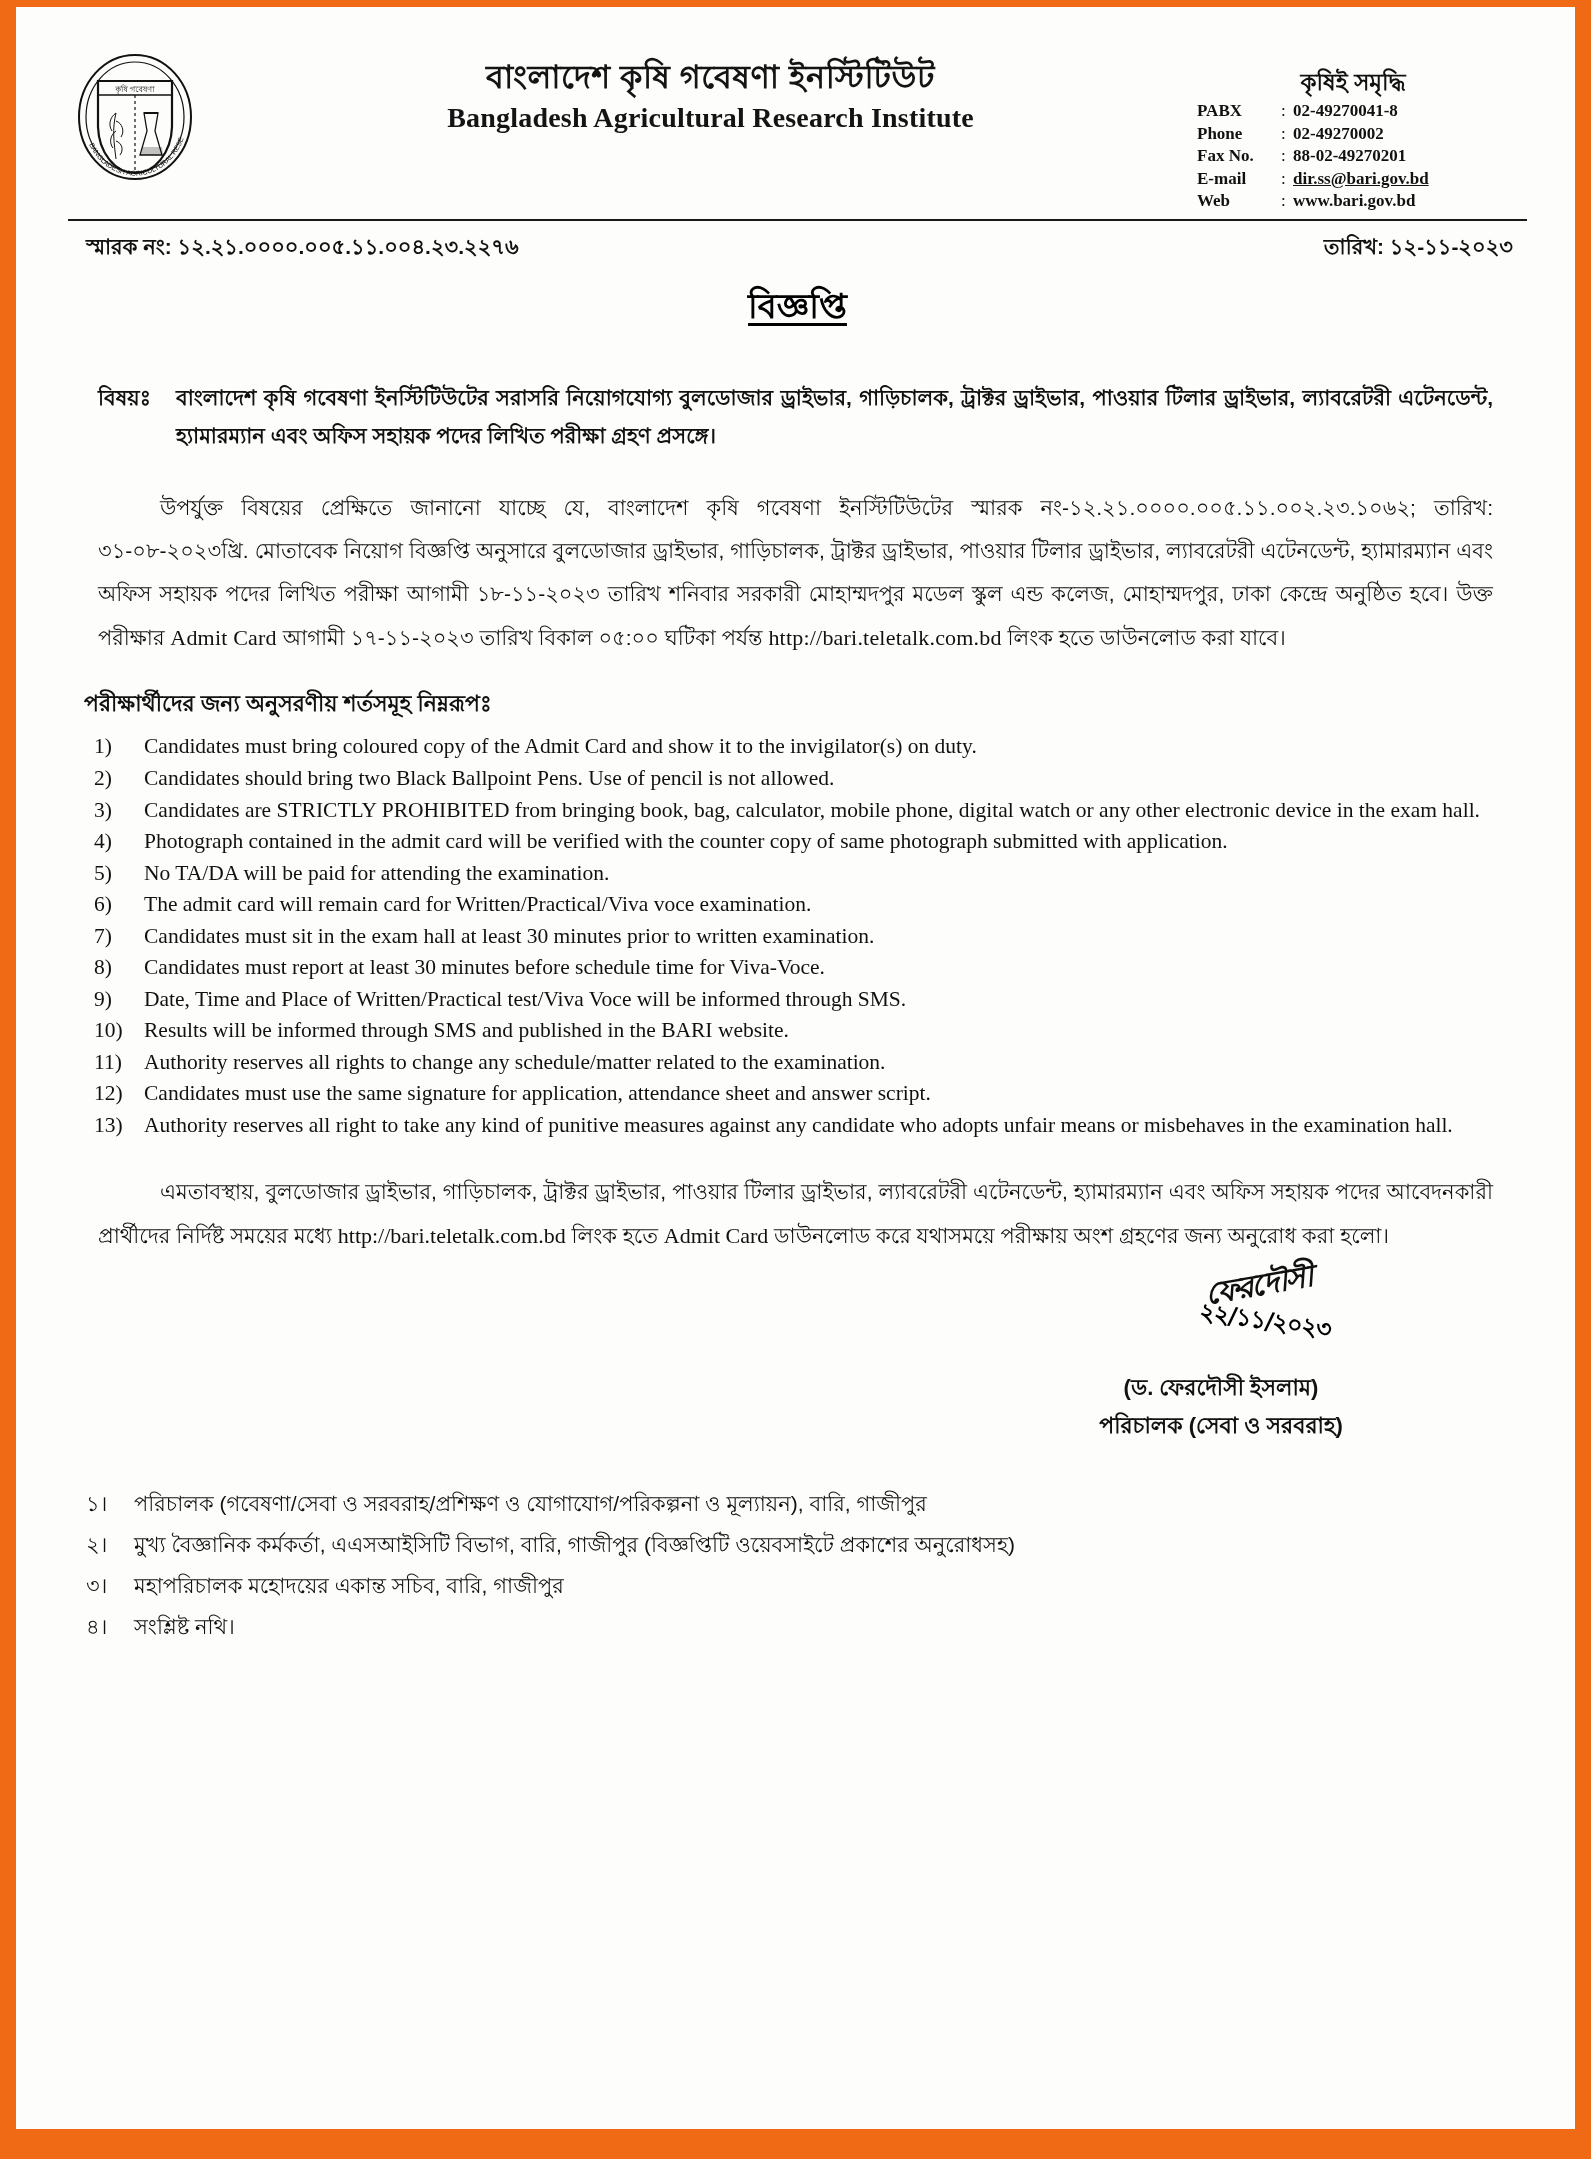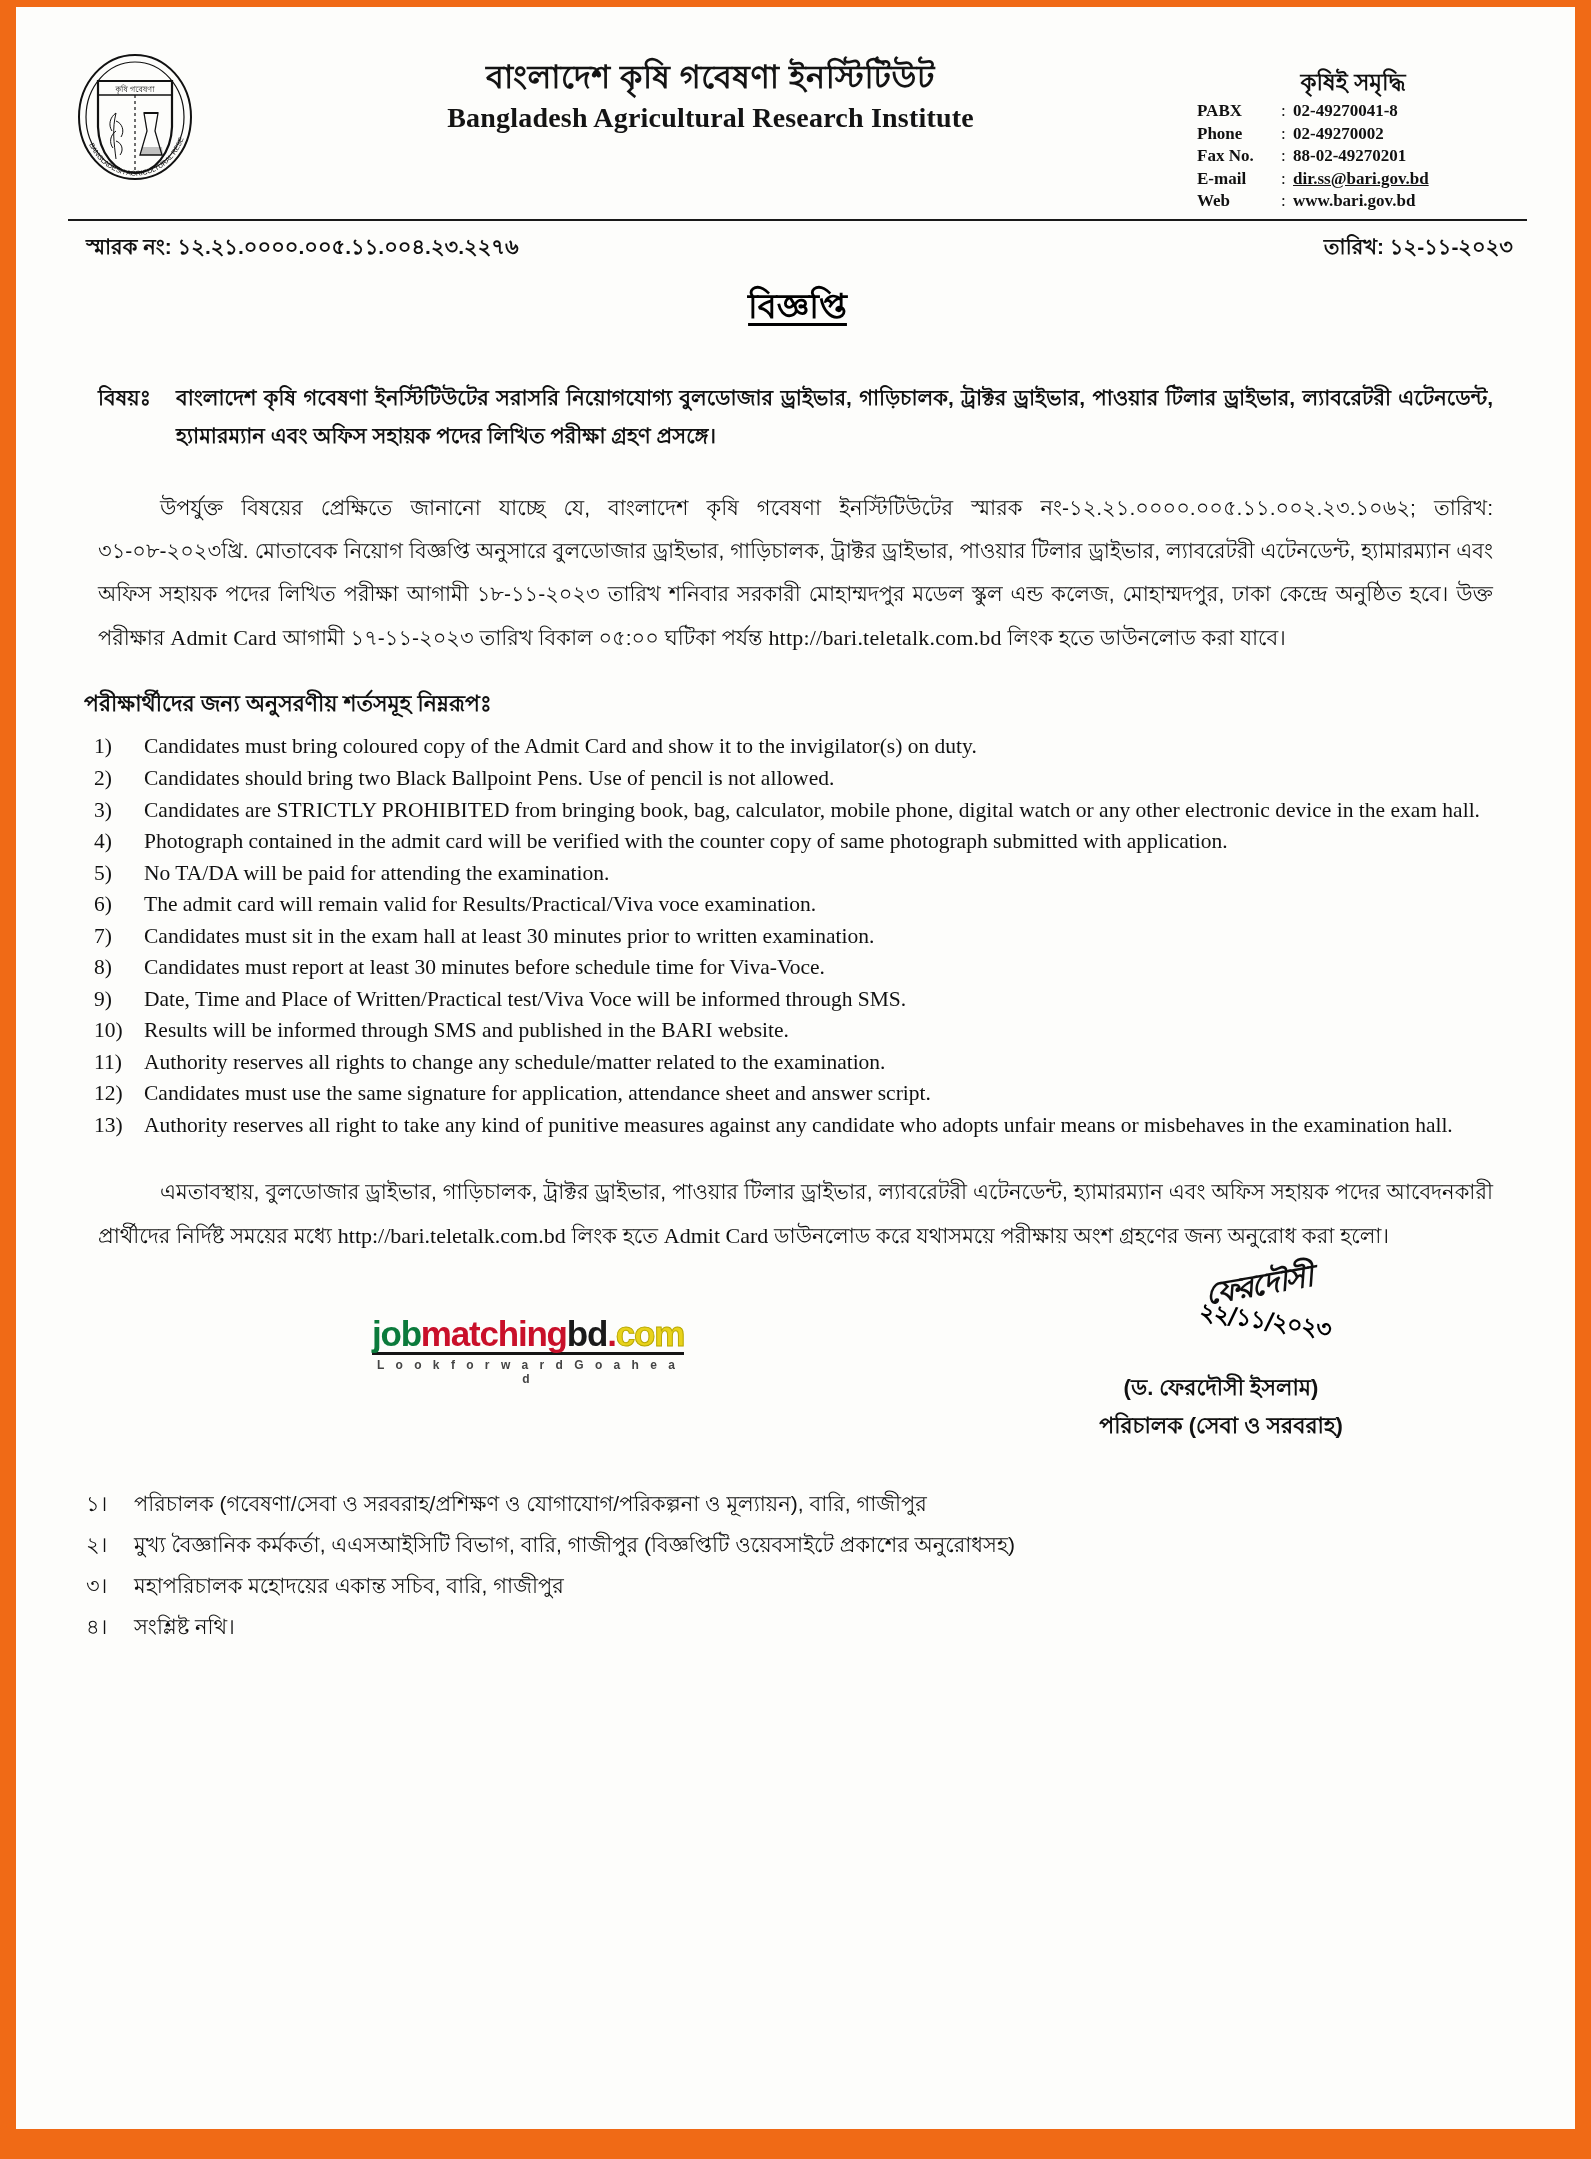--- a/index.html
+++ b/index.html
@@ -407,41 +407,36 @@
       <span>উপর্যুক্ত বিষয়ের প্রেক্ষিতে জানানো যাচ্ছে যে, বাংলাদেশ কৃষি গবেষণা ইনস্টিটিউটের স্মারক নং-১২.২১.০০০০.০০৫.১১.০০২.২৩.১০৬২; তারিখ: ৩১-০৮-২০২৩খ্রি. মোতাবেক নিয়োগ বিজ্ঞপ্তি অনুসারে বুলডোজার ড্রাইভার, গাড়িচালক, ট্রাক্টর ড্রাইভার, পাওয়ার টিলার ড্রাইভার, ল্যাবরেটরী এটেনডেন্ট, হ্যামারম্যান এবং অফিস সহায়ক পদের লিখিত পরীক্ষা আগামী ১৮-১১-২০২৩ তারিখ শনিবার সরকারী মোহাম্মদপুর মডেল স্কুল এন্ড কলেজ, মোহাম্মদপুর, ঢাকা কেন্দ্রে অনুষ্ঠিত হবে। উক্ত পরীক্ষার </span><span class="latin">Admit Card</span><span> আগামী ১৭-১১-২০২৩ তারিখ বিকাল ০৫:০০ ঘটিকা পর্যন্ত </span><span class="latin">http://bari.teletalk.com.bd</span><span> লিংক হতে ডাউনলোড করা যাবে।</span>
     </div>
 
     <div class="cond-heading">পরীক্ষার্থীদের জন্য অনুসরণীয় শর্তসমূহ নিম্নরূপঃ</div>
     <ol class="cond-list">
       <li>Candidates must bring coloured copy of the Admit Card and show it to the invigilator(s) on duty.</li>
       <li>Candidates should bring two Black Ballpoint Pens. Use of pencil is not allowed.</li>
       <li>Candidates are STRICTLY PROHIBITED from bringing book, bag, calculator, mobile phone, digital watch or any other electronic device in the exam hall.</li>
       <li>Photograph contained in the admit card will be verified with the counter copy of same photograph submitted with application.</li>
       <li>No TA/DA will be paid for attending the examination.</li>
-      <li>The admit card will remain valid for Results/Practical/Viva voce examination.</li>
+      <li>The admit card will remain card for Written/Practical/Viva voce examination.</li>
       <li>Candidates must sit in the exam hall at least 30 minutes prior to written examination.</li>
       <li>Candidates must report at least 30 minutes before schedule time for Viva-Voce.</li>
       <li>Date, Time and Place of Written/Practical test/Viva Voce will be informed through SMS.</li>
       <li>Results will be informed through SMS and published in the BARI website.</li>
       <li>Authority reserves all rights to change any schedule/matter related to the examination.</li>
       <li>Candidates must use the same signature for application, attendance sheet and answer script.</li>
       <li>Authority reserves all right to take any kind of punitive measures against any candidate who adopts unfair means or misbehaves in the examination hall.</li>
     </ol>
 
     <div class="closing-para">
       <span>এমতাবস্থায়, বুলডোজার ড্রাইভার, গাড়িচালক, ট্রাক্টর ড্রাইভার, পাওয়ার টিলার ড্রাইভার, ল্যাবরেটরী এটেনডেন্ট, হ্যামারম্যান এবং অফিস সহায়ক পদের আবেদনকারী প্রার্থীদের নির্দিষ্ট সময়ের মধ্যে </span><span class="latin">http://bari.teletalk.com.bd</span><span> লিংক হতে </span><span class="latin">Admit Card</span><span> ডাউনলোড করে যথাসময়ে পরীক্ষায় অংশ গ্রহণের জন্য অনুরোধ করা হলো।</span>
     </div>
 
     <div class="sig-area">
 
-      <div class="watermark">
-        <div class="wm-text"><span class="wm-a">job</span><span class="wm-b">matching</span><span class="wm-c">bd</span><span class="wm-d">.</span><span class="wm-e">com</span></div>
-        <div class="wm-rule"></div>
-        <div class="wm-sub">L o o k   f o r w a r d   G o   a h e a d</div>
-      </div>
 
       <div class="signature">
         <div class="sig-scribble">ফেরদৌসী</div>
         <span class="sig-date">২২/১১/২০২৩</span>
       </div>
 
       <div class="sig-name">(ড. ফেরদৌসী ইসলাম)</div>
       <div class="sig-desig">পরিচালক (সেবা ও সরবরাহ)</div>
     </div>
 

